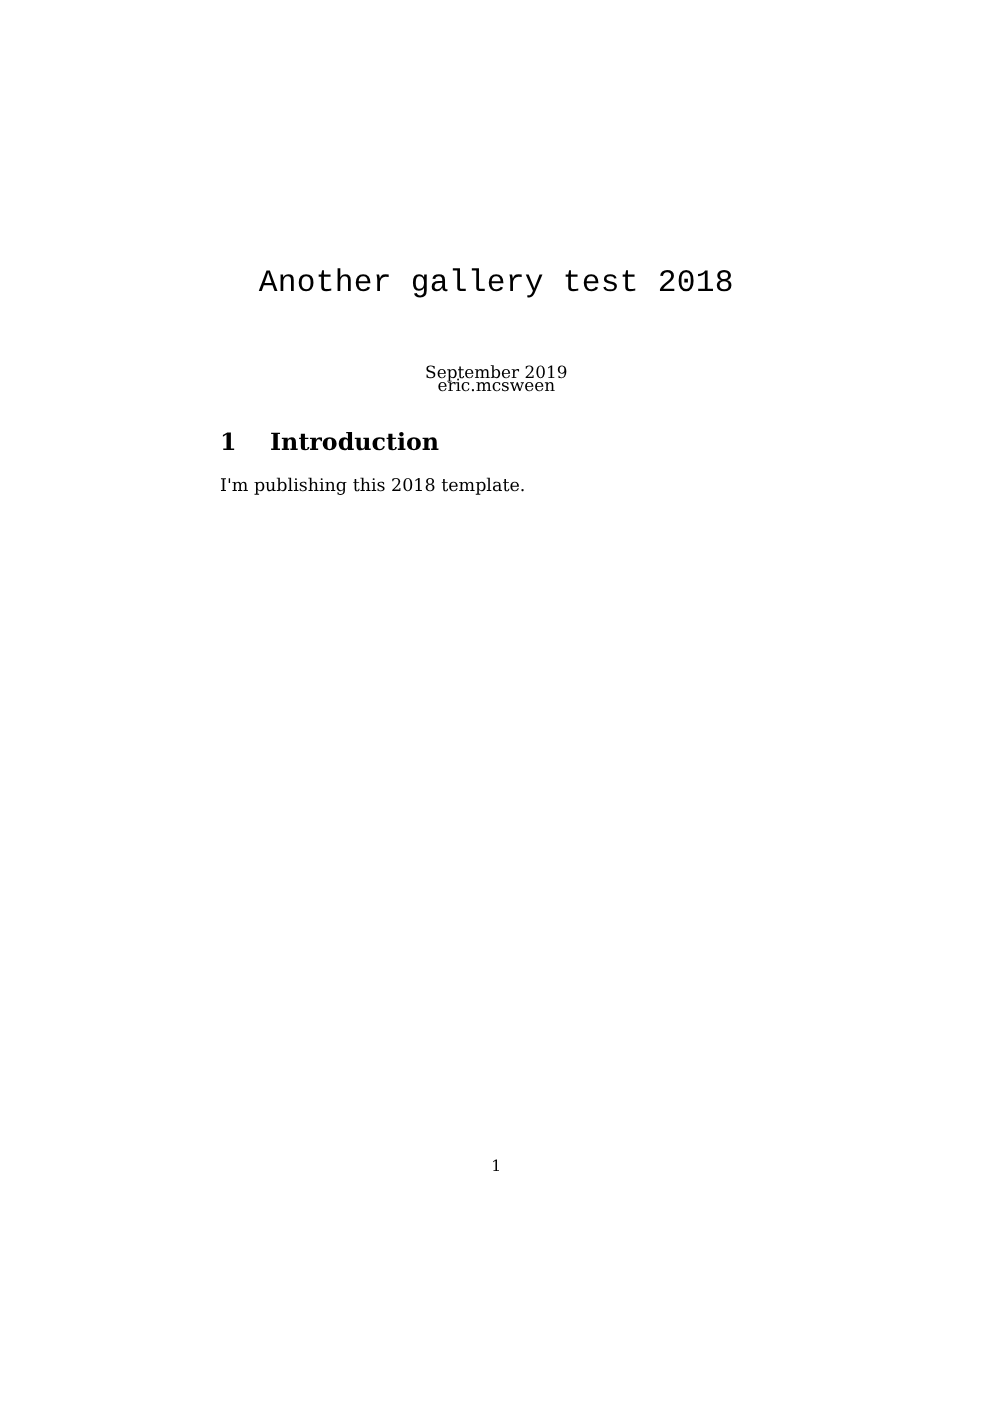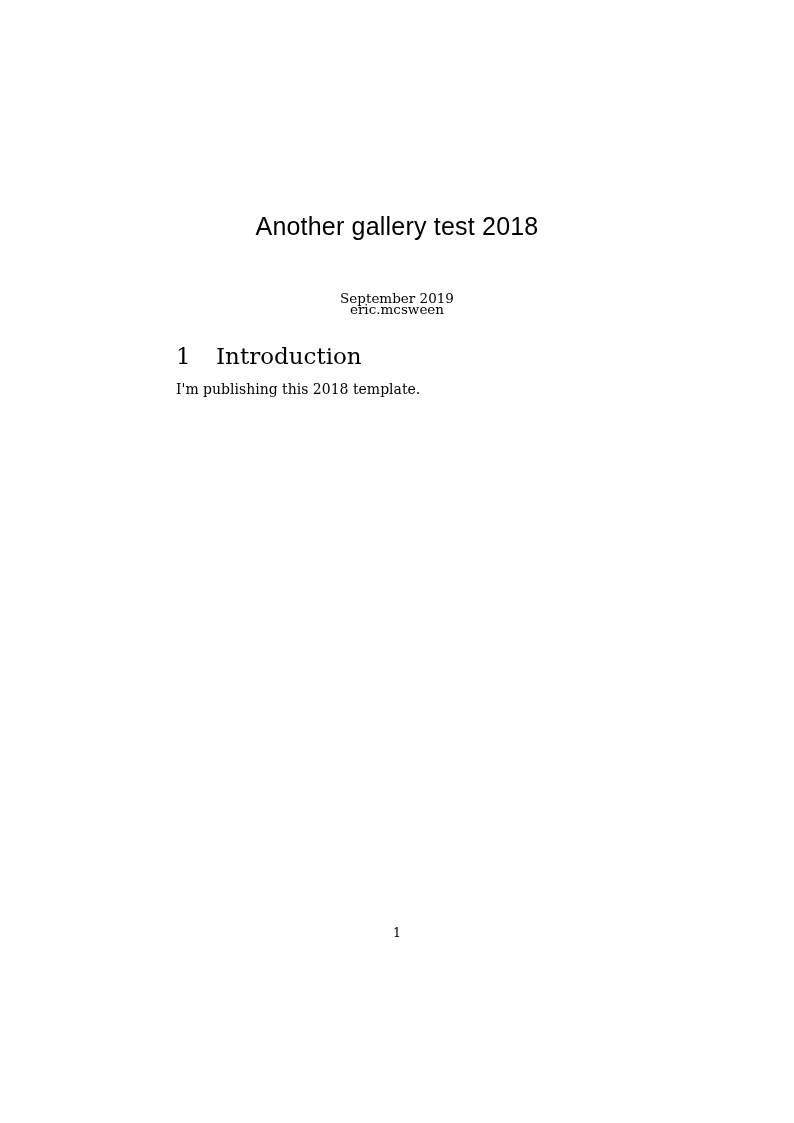--- a/index.html
+++ b/index.html
@@ -20,21 +20,21 @@
     inset: 0;
     background: #ffffff;
   }
   .doc-title {
     position: absolute;
     top: 212px;
     left: 0;
     width: 100%;
     text-align: center;
     font-size: 25px;
-    font-family: Liberation Sans, sans-serif;
+    font-family: Liberation Mono, monospace;
     letter-spacing: 0.2px;
     font-weight: 400;
   }
   .doc-author {
     position: absolute;
     top: 259px;
     left: 0;
     width: 100%;
     text-align: center;
     font-size: 13.5px;
@@ -47,23 +47,23 @@
     left: 0;
     width: 100%;
     text-align: center;
     font-size: 13.5px;
     font-family: "DejaVu Serif", serif;
   }
   .section-heading {
     position: absolute;
     top: 343px;
     left: 176px;
-    font-size: 23px;
+    font-size: 19px;
     font-family: "DejaVu Serif", serif;
-    font-weight: 400;
+    font-weight: 700;
     white-space: nowrap;
   }
   .section-heading .num {
     display: inline-block;
     width: 40px;
   }
   .body-text {
     position: absolute;
     top: 380px;
     left: 176px;

